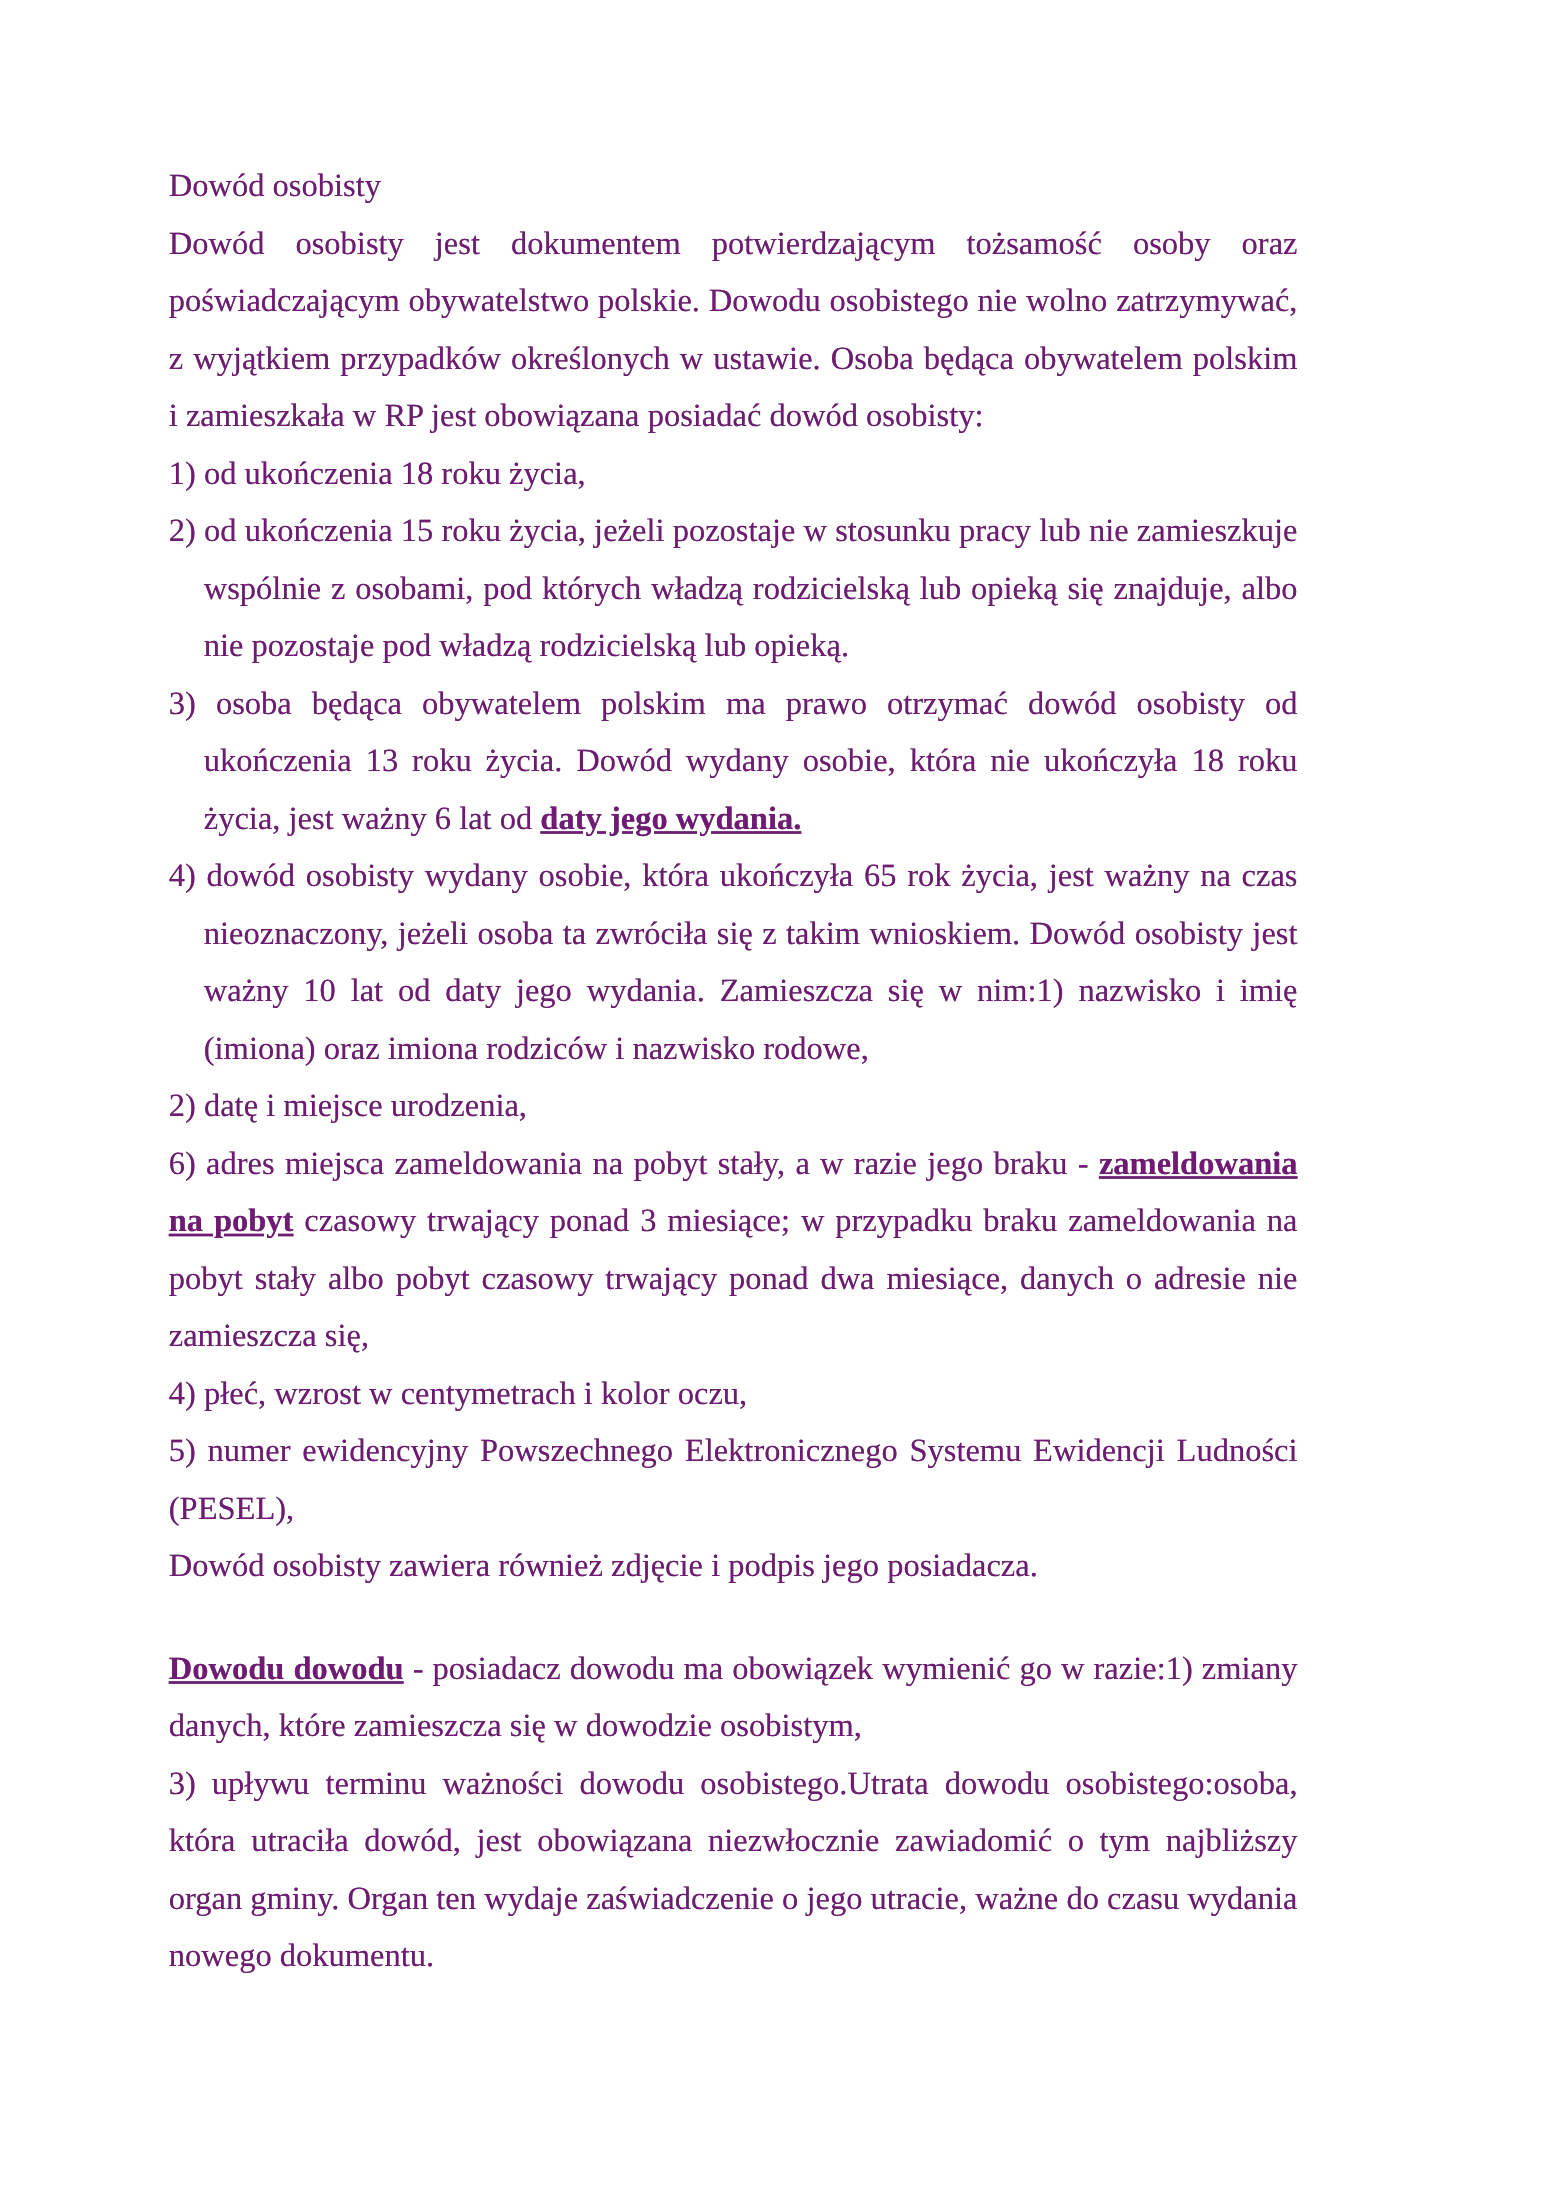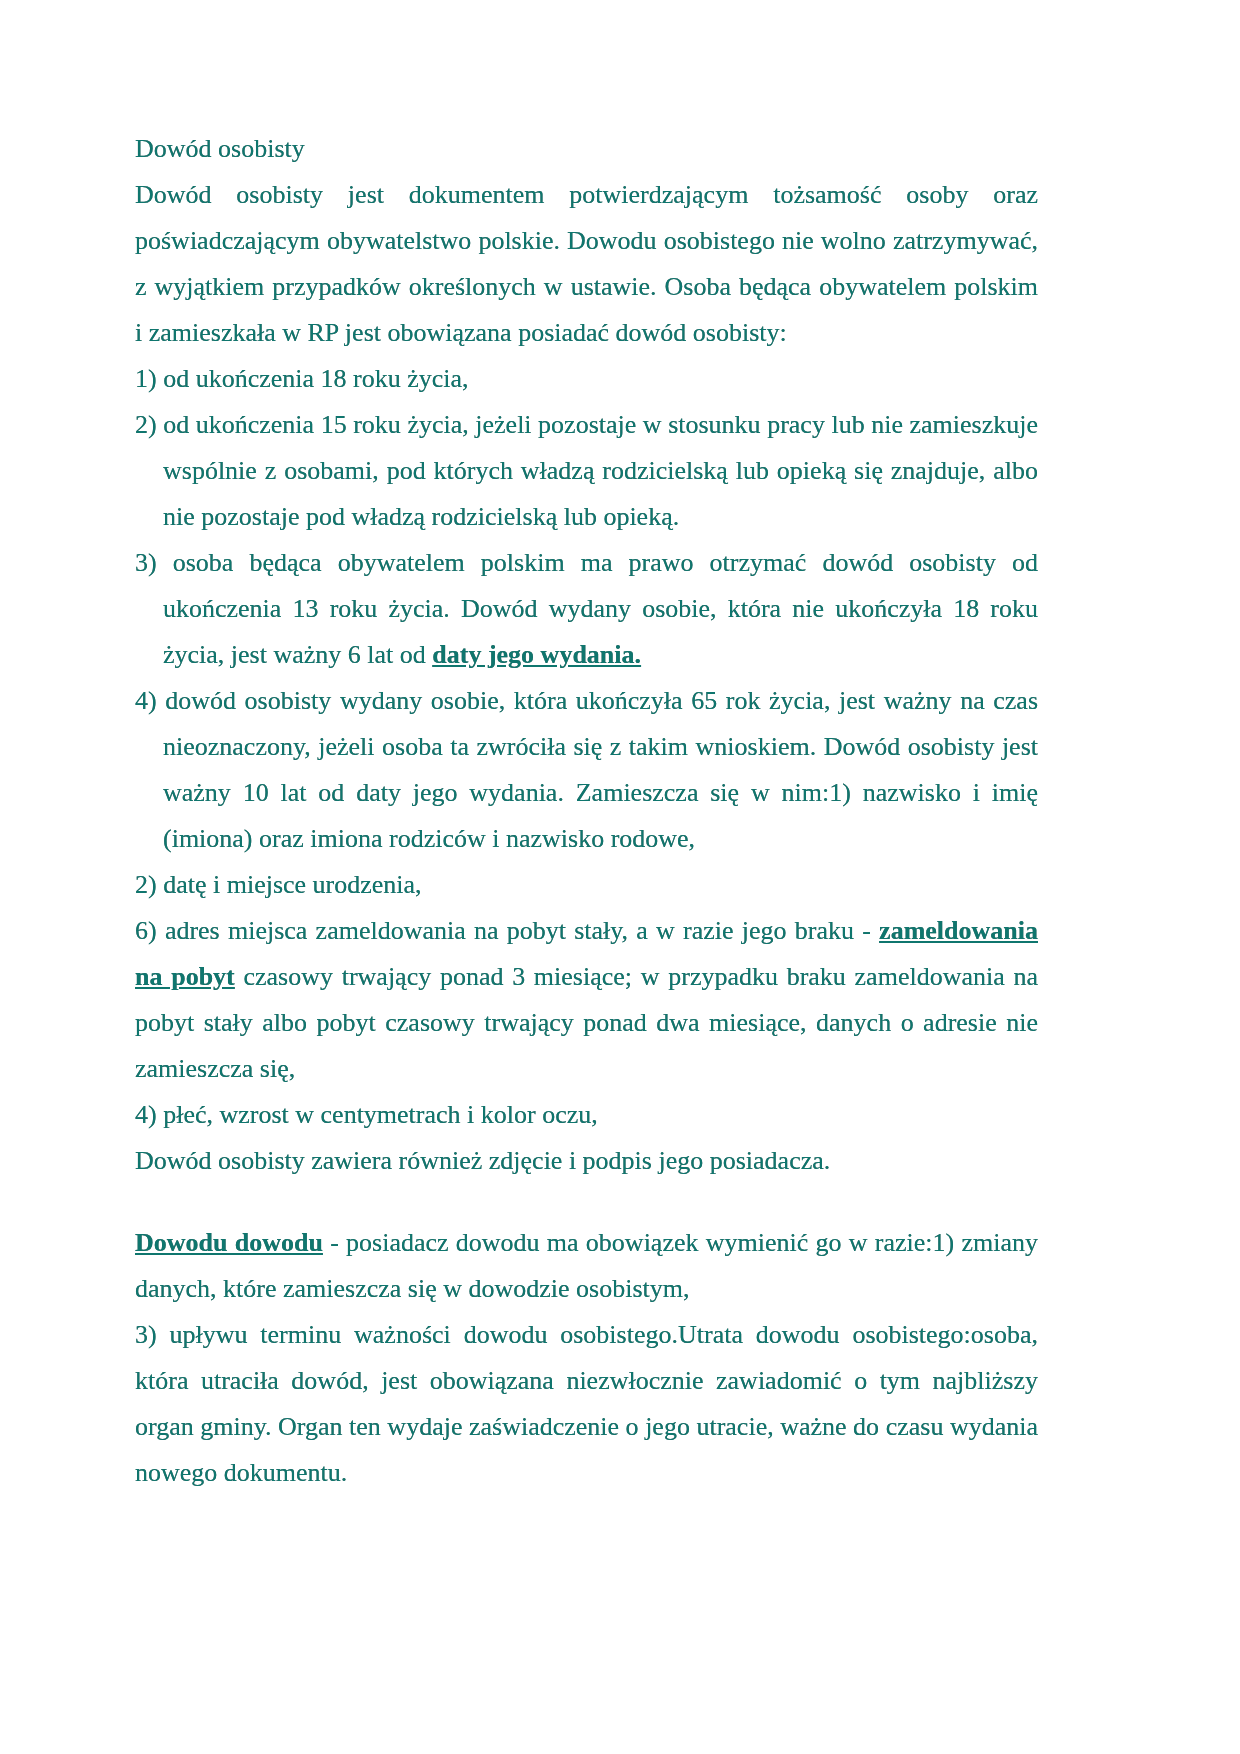--- a/index.html
+++ b/index.html
@@ -11,21 +11,21 @@
     position: relative;
     width: 1172px;
     height: 1754px;
     box-sizing: border-box;
     background: #ffffff;
     padding: 126px 134px 0 135px;
     overflow: hidden;
     font-family: "Liberation Serif", "DejaVu Serif", serif;
     font-size: 26px;
     line-height: 46px;
-    color: #0f766e;
+    color: #701a75;
     
     text-shadow: 0 0 0.45px rgba(0,0,0,0.55);
   }
   .page p {
     margin: 0;
     text-align: justify;
     text-align-last: left;
   }
   .page p.plain {
     text-align: left;
@@ -49,18 +49,19 @@
   <div>
       <p class="plain"><span class="seg">Dowód osobisty</span></p>
       <p class="justify"><span class="seg">Dowód osobisty jest dokumentem potwierdzającym tożsamość osoby oraz poświadczającym obywatelstwo polskie. Dowodu osobistego nie wolno zatrzymywać, z wyjątkiem przypadków określonych w ustawie. Osoba będąca obywatelem polskim i zamieszkała w RP jest obowiązana posiadać dowód osobisty:</span></p>
       <p class="plain"><span class="seg">1) od ukończenia 18 roku życia,</span></p>
       <p class="hang"><span class="seg">2) od ukończenia 15 roku życia, jeżeli pozostaje w stosunku pracy lub nie zamieszkuje wspólnie z osobami, pod których władzą rodzicielską lub opieką się znajduje, albo nie pozostaje pod władzą rodzicielską lub opieką.</span></p>
       <p class="hang"><span class="seg">3) osoba będąca obywatelem polskim ma prawo otrzymać dowód osobisty od ukończenia 13 roku życia. Dowód wydany osobie, która nie ukończyła 18 roku życia, jest ważny 6 lat od </span><span class="seg bold">daty jego wydania.</span></p>
       <p class="hang"><span class="seg">4) dowód osobisty wydany osobie, która ukończyła 65 rok życia, jest ważny na czas nieoznaczony, jeżeli osoba ta zwróciła się z takim wnioskiem. Dowód osobisty jest ważny 10 lat od daty jego wydania. Zamieszcza się w nim:1) nazwisko i imię (imiona) oraz imiona rodziców i nazwisko rodowe,</span></p>
       <p class="plain"><span class="seg">2) datę i miejsce urodzenia,</span></p>
       <p class="justify"><span class="seg">6) adres miejsca zameldowania na pobyt stały, a w razie jego braku - </span><span class="seg bold">zameldowania na pobyt</span><span class="seg"> czasowy trwający ponad 3 miesiące; w przypadku braku zameldowania na pobyt stały albo pobyt czasowy trwający ponad dwa miesiące, danych o adresie nie zamieszcza się,</span></p>
       <p class="plain"><span class="seg">4) płeć, wzrost w centymetrach i kolor oczu,</span></p>
+      <p class="justify"><span class="seg">5) numer ewidencyjny Powszechnego Elektronicznego Systemu Ewidencji Ludności (PESEL),</span></p>
       <p class="plain"><span class="seg">Dowód osobisty zawiera również zdjęcie i podpis jego posiadacza.</span></p>
       <p class="spacer"></p>
       <p class="justify"><span class="seg bold">Dowodu dowodu</span><span class="seg"> - posiadacz dowodu ma obowiązek wymienić go w razie:1) zmiany danych, które zamieszcza się w dowodzie osobistym,</span></p>
       <p class="justify"><span class="seg">3) upływu terminu ważności dowodu osobistego.Utrata dowodu osobistego:osoba, która utraciła dowód, jest obowiązana niezwłocznie zawiadomić o tym najbliższy organ gminy. Organ ten wydaje zaświadczenie o jego utracie, ważne do czasu wydania nowego dokumentu.</span></p>
     </div>
 </div>
 
 </body></html>

